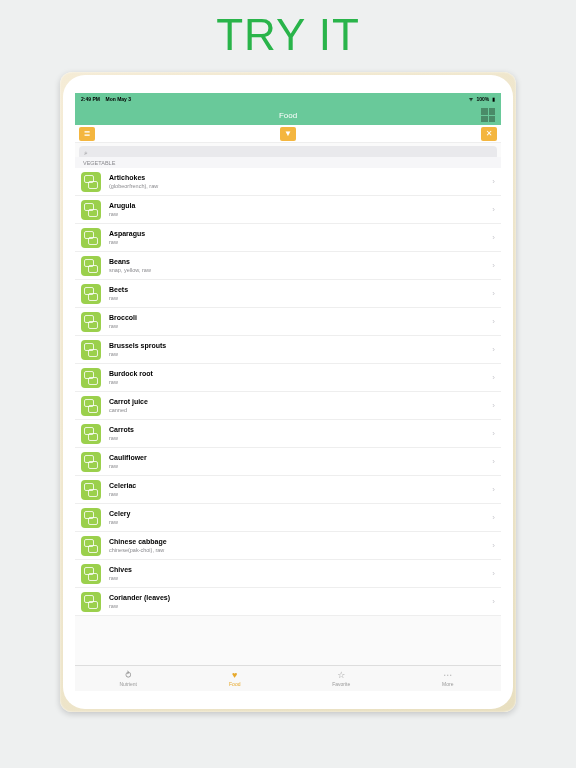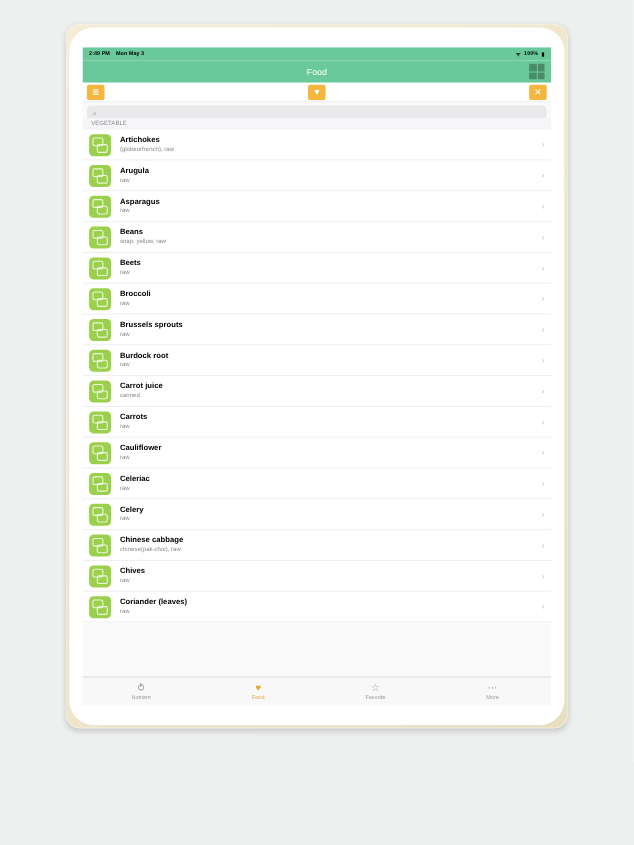--- a/index.html
+++ b/index.html
@@ -177,20 +177,21 @@
   .scroll-area {
     position: absolute;
     top: 64px; bottom: 26px; left: 0; right: 0;
     overflow: hidden;
   }
 </style>
 </head>
 <body>
 
 <div class="hero">
+  <div class="hero-line1">TRY IT</div>
 </div>
 
 <div class="tablet">
   <div class="home-btn"></div>
   <div class="bezel">
     <div class="screen">
 
       <div class="status-bar">
         <div>
           <span>2:49 PM</span>

